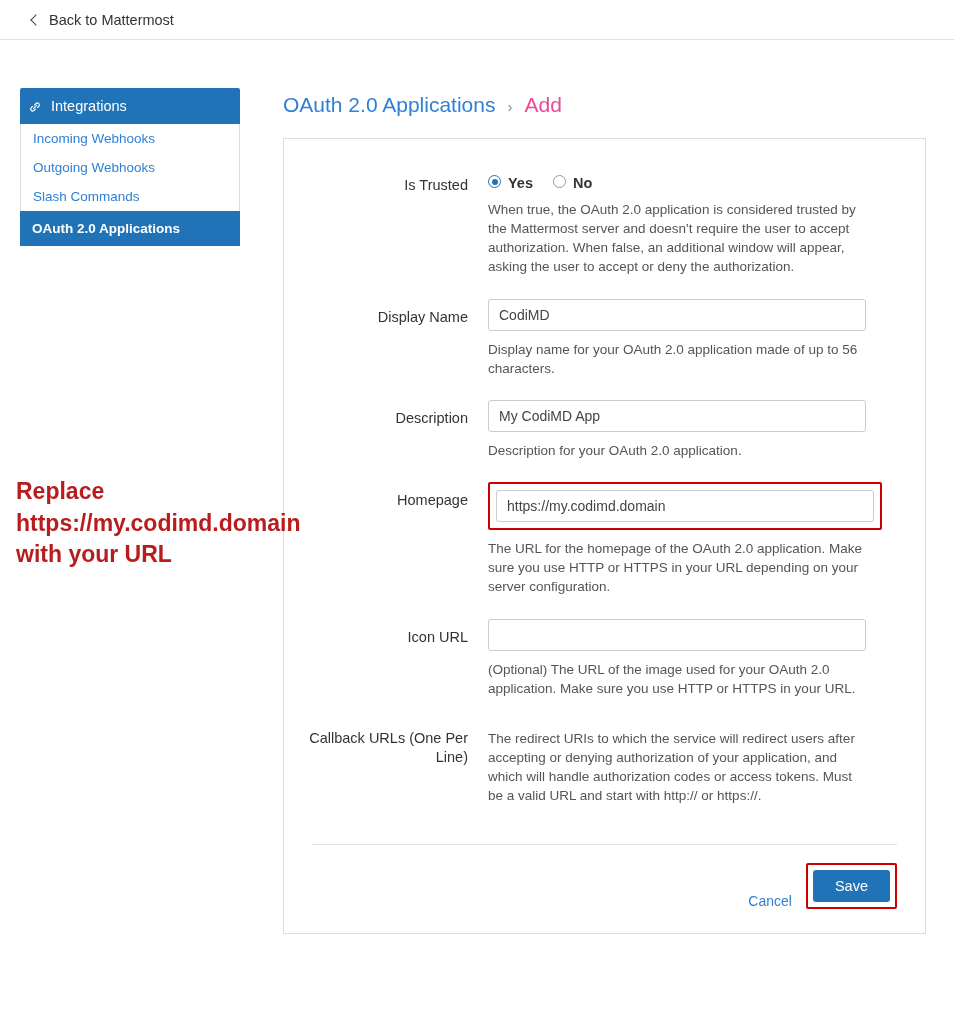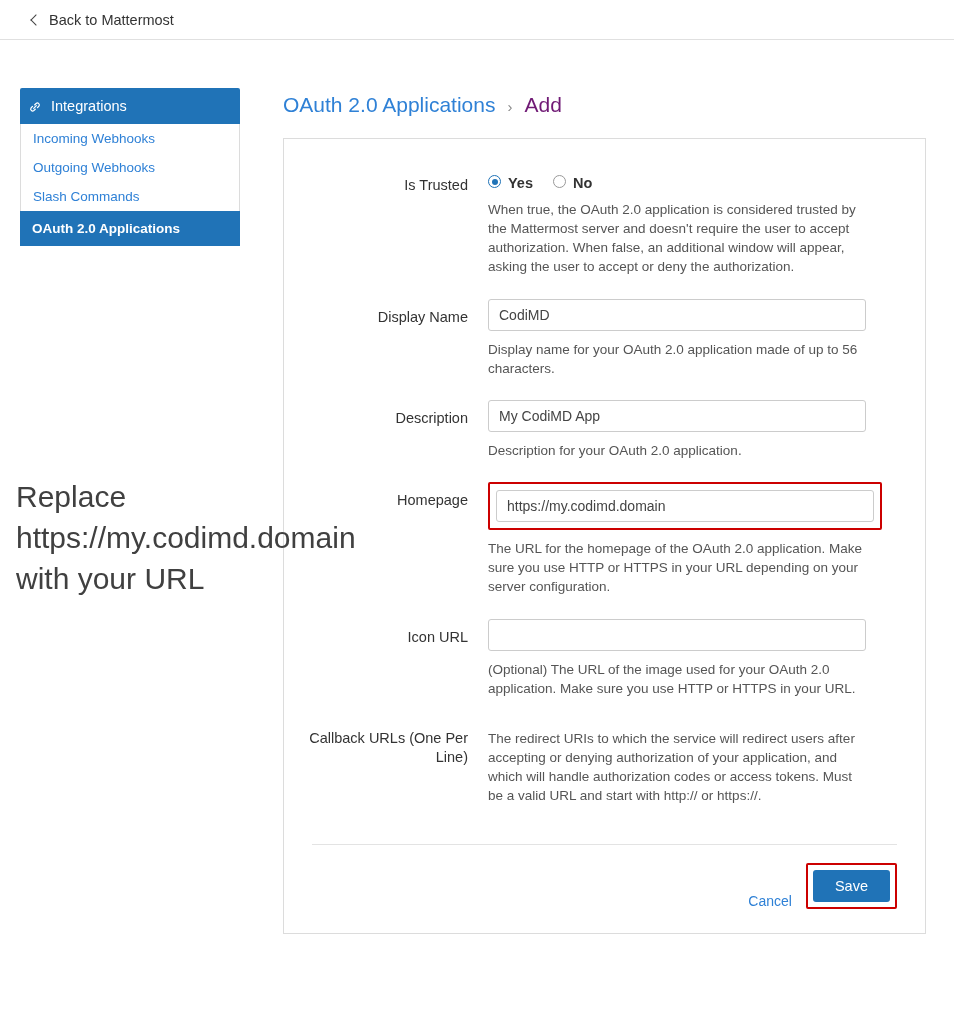--- a/index.html
+++ b/index.html
@@ -122,21 +122,21 @@
     cursor: pointer;
   }
   .breadcrumb .crumb-sep {
     color: #888;
     margin: 0 12px;
     font-size: 15px;
     position: relative;
     top: 1px;
   }
   .breadcrumb .crumb-current {
-    color: #701a75;
+    color: #ec4899;
   }
 
   .card {
     border: 1px solid #dcdcdc;
     background: #fff;
     padding: 28px 28px 10px 0;
     box-sizing: border-box;
     width: 643px;
   }
 
@@ -267,23 +267,24 @@
     border-radius: 2px;
     display: inline-block;
   }
 
   
   .annotation {
     position: absolute;
     left: 16px;
     top: 476px;
     width: 250px;
-    color: #404040;
-    font-size: 30px;
+    color: #b91c1c;
+    font-size: 23px;
     line-height: 1.37;
+    font-weight: bold;
   }
 </style>
 </head>
 <body>
 
 <div class="topbar">
   <a class="back-link">
     <span class="chev-left"></span>
     <span>Back to Mattermost</span>
   </a>

